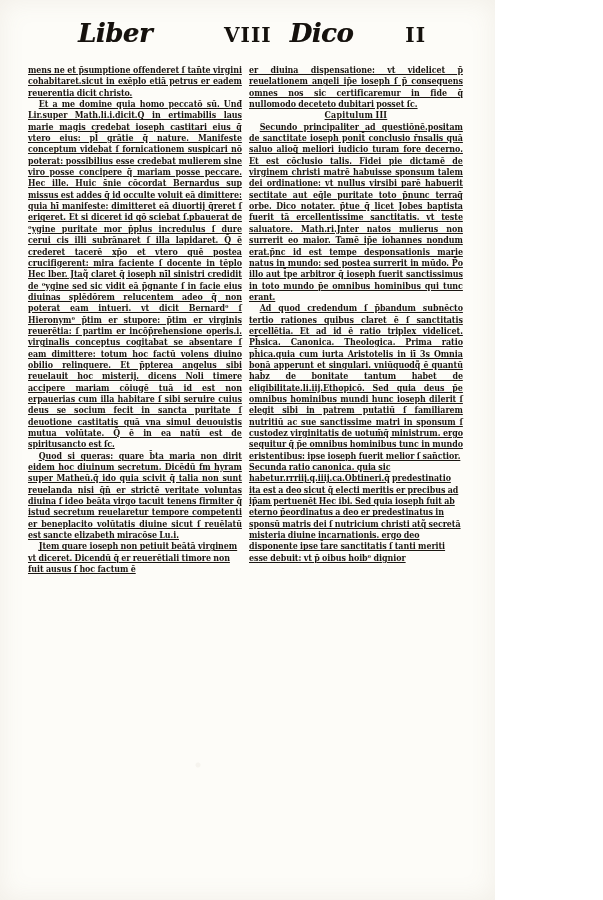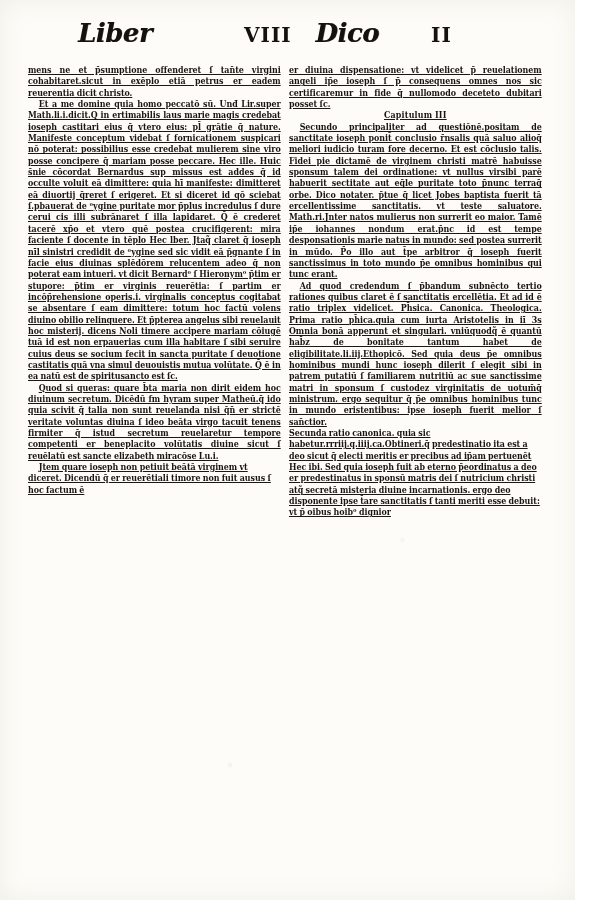--- a/index.html
+++ b/index.html
@@ -9,21 +9,21 @@
   }
   body {
     width: 603px;
     height: 900px;
     overflow: hidden;
     font-family: "DejaVu Serif", serif;
     color: #1b1713;
   }
   .page {
     position: relative;
-    width: 575px;
+    width: 495px;
     height: 900px;
     background: #fdfcf8;
     background-image:
       radial-gradient(circle at 12% 22%, rgba(120,95,60,0.05) 0 2px, transparent 3px),
       radial-gradient(circle at 70% 60%, rgba(120,95,60,0.04) 0 2px, transparent 3px),
       radial-gradient(circle at 40% 85%, rgba(120,95,60,0.05) 0 2px, transparent 3px);
     box-sizing: border-box;
     padding: 0;
   }
   .header {
@@ -49,21 +49,21 @@
   .running-title {
     font-family: "DejaVu Serif", serif;
     font-weight: bold;
     font-style: italic;
     font-size: 26px;
     letter-spacing: -0.5px;
     color: #15110d;
     text-shadow: 0.4px 0 0 rgba(21,17,13,0.6);
   }
   .folio {
-    margin-left: 92px;
+    margin-left: 72px;
     font-family: "DejaVu Serif", serif;
     font-weight: bold;
     font-size: 20px;
     letter-spacing: 1px;
     color: #15110d;
   }
   .folio.small {
     margin-left: 52px;
   }
   .columns {

